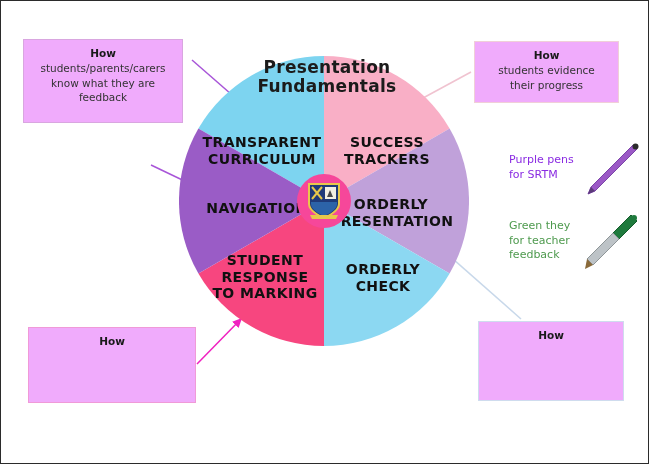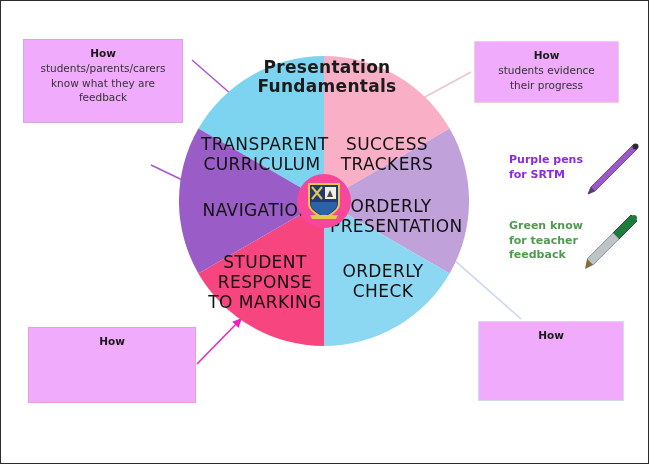--- a/index.html
+++ b/index.html
@@ -21,23 +21,23 @@
   #wheel-wrap{
     position:absolute;
     left:178px; top:55px;
     width:290px; height:290px;
   }
   #wheel-svg{display:block;width:290px;height:290px;}
 
   .seg-label{
     position:absolute;
     text-align:center;
-    font-weight:normal;
+    font-weight:bold;
     color:#111111;
-    font-size:17px;
+    font-size:14px;
     line-height:1.18;
     letter-spacing:0.4px;
     font-family:"DejaVu Sans", sans-serif;
     white-space:pre-line;
     pointer-events:none;
   }
   #lbl-transparent{left:22px;  top:78px;  width:122px;}
   #lbl-success   {left:152px; top:78px;  width:112px;}
   #lbl-orderly   {left:151px; top:140px; width:122px;}
   #lbl-regular   {left:150px; top:205px; width:108px;}
@@ -87,21 +87,21 @@
   #box-tl{left:22px;  top:38px;  width:160px; height:84px; border:1px solid #d9a6e0;}
   #box-tr{left:473px; top:40px;  width:145px; height:62px; border:1px solid #f0cfd8;}
   #box-bl{left:27px;  top:326px; width:168px; height:76px; border:1px solid #f09ad8;}
   #box-br{left:477px; top:320px; width:146px; height:80px; border:1px solid #cfdcee;}
 
   
   .pen-label{
     position:absolute;
     font-family:"DejaVu Sans", sans-serif;
     font-size:11px;
-    font-weight:bold;
+    font-weight:normal;
     line-height:1.32;
     white-space:pre-line;
   }
   #pen-purple-label{left:508px; top:152px; color:#8A2BE2;}
   #pen-green-label {left:508px; top:218px; color:#4E9A4E;}
 
   .pen-art{position:absolute;}
   #pen-purple-art{left:578px; top:140px; width:62px; height:58px;}
   #pen-green-art {left:578px; top:210px; width:62px; height:62px;}
 
@@ -209,21 +209,21 @@
   </div>
 
   <div class="pen-label" id="pen-purple-label">Purple pens
 for SRTM</div>
   <svg class="pen-art" id="pen-purple-art" viewBox="0 0 62 58">
     <path d="M54,4 L58,8 L16,50 L9,53 L12,46 Z" fill="#9B59C6" stroke="#7B44A8" stroke-width="1"></path>
     <path d="M12,46 L9,53 L16,50 Z" fill="#5a3a78"></path>
     <circle cx="56.5" cy="5.5" r="3" fill="#2b2b2b"></circle>
   </svg>
 
-  <div class="pen-label" id="pen-green-label">Green know
+  <div class="pen-label" id="pen-green-label">Green they
 for teacher
 feedback</div>
   <svg class="pen-art" id="pen-green-art" viewBox="0 0 62 62">
     <path d="M52,4 L58,10 L40,28 L34,22 Z" fill="#1F7A3D" stroke="#155c2c" stroke-width="1"></path>
     <path d="M34,22 L40,28 L14,54 L8,48 Z" fill="#bdc3c7" stroke="#8e9698" stroke-width="1"></path>
     <path d="M8,48 L14,54 L6,58 Z" fill="#8a6a3a"></path>
     <circle cx="55" cy="7" r="3" fill="#1F7A3D"></circle>
   </svg>
 
 </div>

